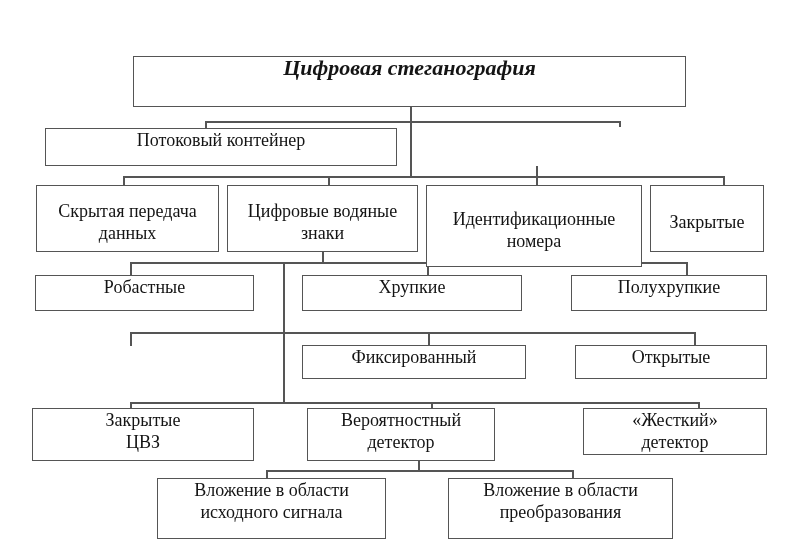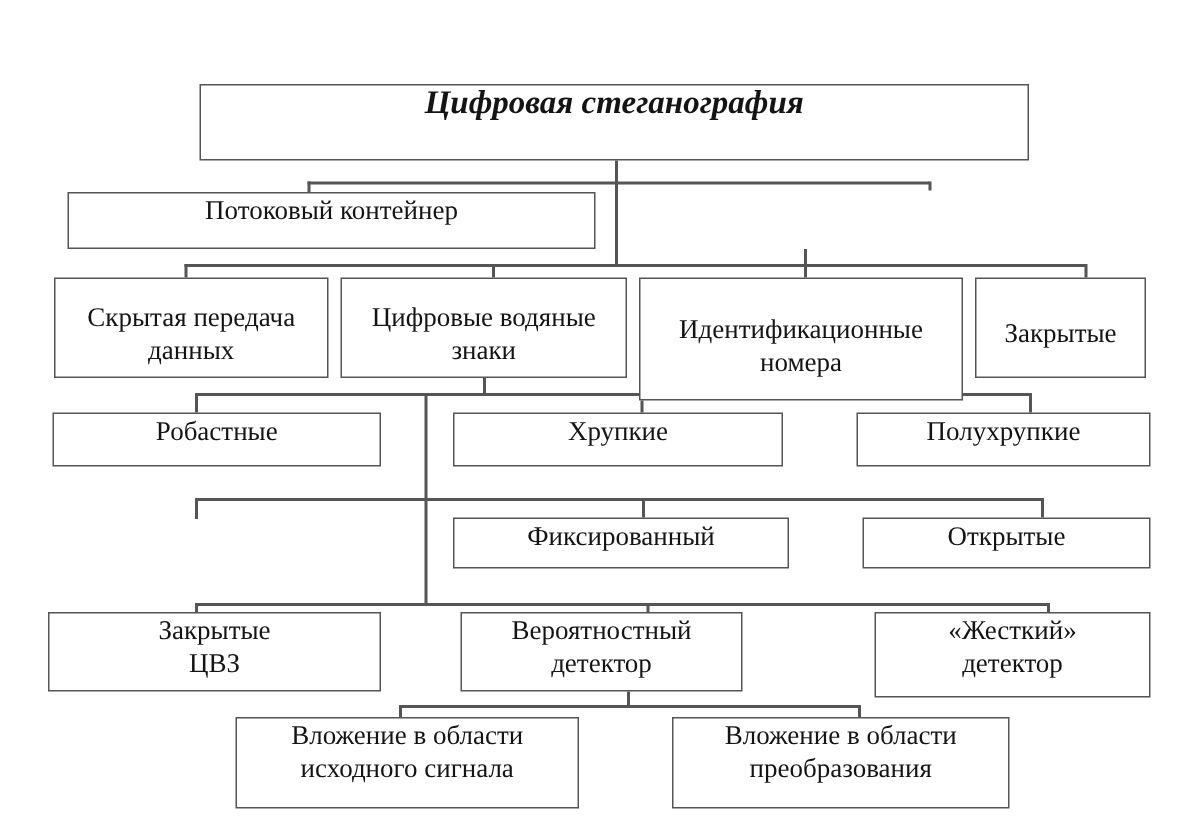--- a/index.html
+++ b/index.html
@@ -107,21 +107,21 @@
   </div>
 
   <div class="box" style="left:32px;top:408px;width:222px;height:53px">
     <span>Закрытые
 ЦВЗ</span>
   </div>
   <div class="box" style="left:307px;top:408px;width:188px;height:53px">
     <span>Вероятностный
 детектор</span>
   </div>
-  <div class="box" style="left:583px;top:408px;width:184px;height:57px">
+  <div class="box" style="left:583px;top:408px;width:184px;height:47px">
     <span>«Жесткий»
 детектор</span>
   </div>
 
   <div class="box" style="left:157px;top:478px;width:229px;height:61px">
     <span>Вложение в области
 исходного сигнала</span>
   </div>
   <div class="box" style="left:448px;top:478px;width:225px;height:61px">
     <span>Вложение в области

